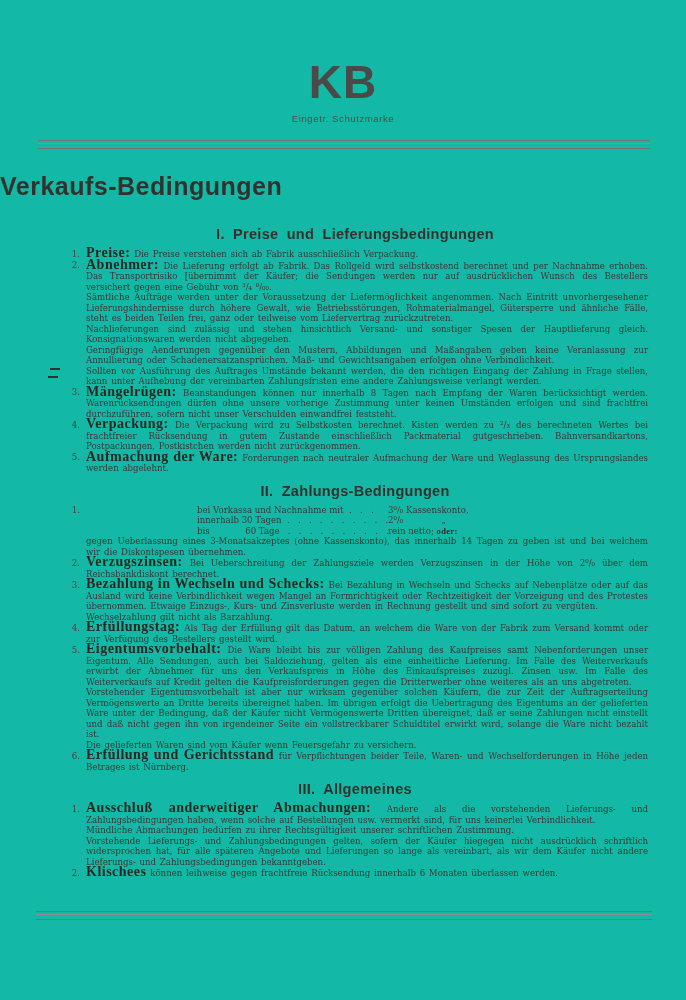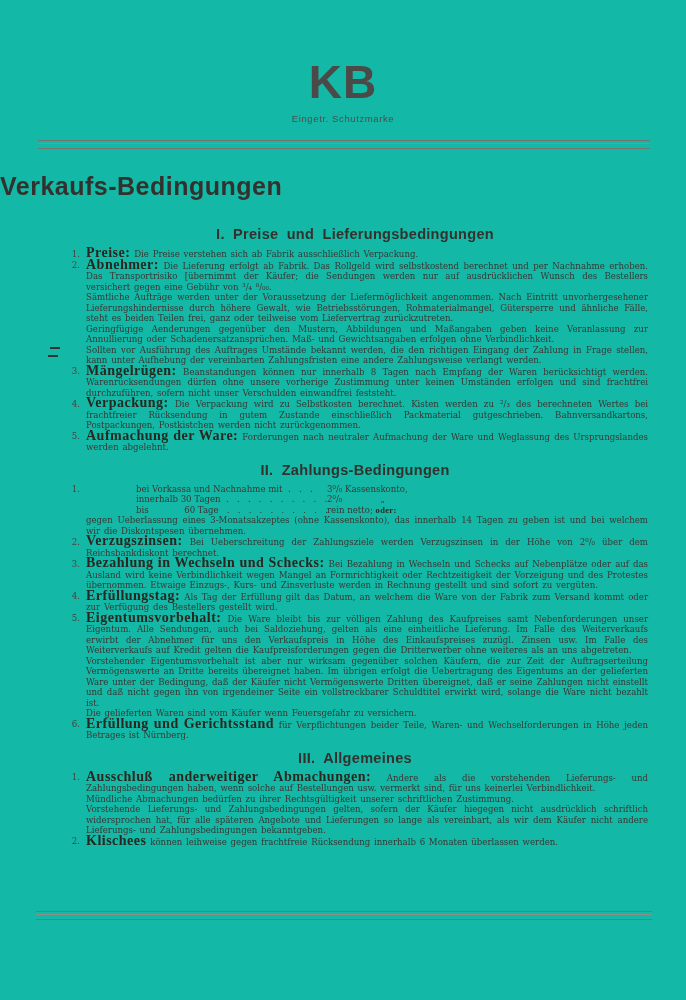--- a/index.html
+++ b/index.html
@@ -46,21 +46,21 @@
   }
   .itext { flex:1; min-width:0; }
   .itext p {
     margin:0; text-align:justify; text-justify:inter-word;
     font-size:8.6px; line-height:10.5px; word-spacing:1px; color:#3a3732;
   }
   .lbl {
     font-family:Liberation Serif, serif; font-weight:bold;
     font-size:14px; letter-spacing:0.5px; color:#29271f; word-spacing:0;
   }
-  .terms { margin-left:50px; }
+  .terms { margin-left:111px; }
   .t-line { position:relative; font-size:8.6px; line-height:10.5px; white-space:pre; }
   .t-lead { white-space:pre; }
   .t-val { position:absolute; left:191px; top:0; white-space:pre; }
   .t-val b { font-family:Liberation Serif, serif; font-size:8.4px; letter-spacing:0.4px; color:#29271f; }
   .has-dash { position:relative; }
   .mdash { position:absolute; width:10px; height:2.5px; background:#33312d; }
   .mdash.d1 { left:-36px; top:2px; }
   .mdash.d2 { left:-38px; top:10px; }
 </style>
 </head>
@@ -77,20 +77,21 @@
         <span class="num">1.</span>
         <div class="itext">
           <p><b class="lbl">Preise:</b> Die Preise verstehen sich ab Fabrik ausschließlich Verpackung.</p>
         </div>
       </div>
       <div class="item">
         <span class="num">2.</span>
         <div class="itext">
           <p><b class="lbl">Abnehmer:</b> Die Lieferung erfolgt ab Fabrik. Das Rollgeld wird selbstkostend berechnet und per Nachnahme erhoben. Das Transportrisiko [übernimmt der Käufer; die Sendungen werden nur auf ausdrücklichen Wunsch des Bestellers versichert gegen eine Gebühr von ³/₄ ⁰/₀₀.</p>
           <p>Sämtliche Aufträge werden unter der Voraussetzung der Liefermöglichkeit angenommen. Nach Eintritt unvorhergesehener Lieferungshindernisse durch höhere Gewalt, wie Betriebsstörungen, Rohmaterialmangel, Gütersperre und ähnliche Fälle, steht es beiden Teilen frei, ganz oder teilweise vom Liefervertrag zurückzutreten.</p>
+          <p>Nachlieferungen sind zulässig und stehen hinsichtlich Versand- und sonstiger Spesen der Hauptlieferung gleich. Konsignationswaren werden nicht abgegeben.</p>
           <p>Geringfügige Aenderungen gegenüber den Mustern, Abbildungen und Maßangaben geben keine Veranlassung zur Annullierung oder Schadenersatzansprüchen. Maß- und Gewichtsangaben erfolgen ohne Verbindlichkeit.</p>
           <p class="has-dash">Sollten vor Ausführung des Auftrages Umstände bekannt werden, die den richtigen Eingang der Zahlung in Frage stellen, kann unter Aufhebung der vereinbarten Zahlungsfristen eine andere Zahlungsweise verlangt werden.<span class="mdash d1"></span><span class="mdash d2"></span></p>
         </div>
       </div>
       <div class="item">
         <span class="num">3.</span>
         <div class="itext">
           <p><b class="lbl">Mängelrügen:</b> Beanstandungen können nur innerhalb 8 Tagen nach Empfang der Waren berücksichtigt werden. Warenrücksendungen dürfen ohne unsere vorherige Zustimmung unter keinen Umständen erfolgen und sind frachtfrei durchzuführen, sofern nicht unser Verschulden einwandfrei feststeht.</p>
         </div>
       </div>
@@ -121,20 +122,21 @@
       <div class="item">
         <span class="num">2.</span>
         <div class="itext">
           <p><b class="lbl">Verzugszinsen:</b> Bei Ueberschreitung der Zahlungsziele werden Verzugszinsen in der Höhe von 2⁰/₀ über dem Reichsbankdiskont berechnet.</p>
         </div>
       </div>
       <div class="item">
         <span class="num">3.</span>
         <div class="itext">
           <p><b class="lbl">Bezahlung in Wechseln und Schecks:</b> Bei Bezahlung in Wechseln und Schecks auf Nebenplätze oder auf das Ausland wird keine Verbindlichkeit wegen Mangel an Formrichtigkeit oder Rechtzeitigkeit der Vorzeigung und des Protestes übernommen. Etwaige Einzugs-, Kurs- und Zinsverluste werden in Rechnung gestellt und sind sofort zu vergüten.</p>
+          <p>Wechselzahlung gilt nicht als Barzahlung.</p>
         </div>
       </div>
       <div class="item">
         <span class="num">4.</span>
         <div class="itext">
           <p><b class="lbl">Erfüllungstag:</b> Als Tag der Erfüllung gilt das Datum, an welchem die Ware von der Fabrik zum Versand kommt oder zur Verfügung des Bestellers gestellt wird.</p>
         </div>
       </div>
       <div class="item">
         <span class="num">5.</span>

